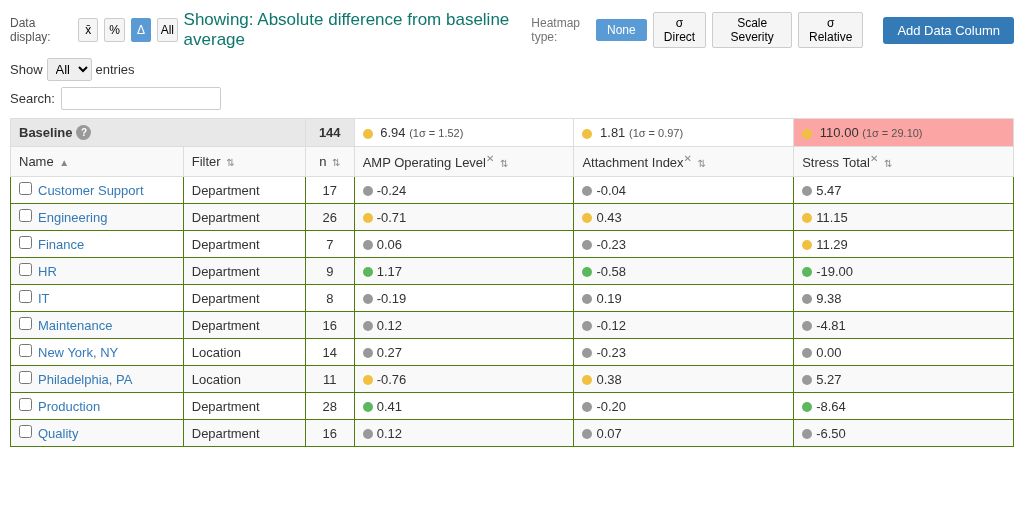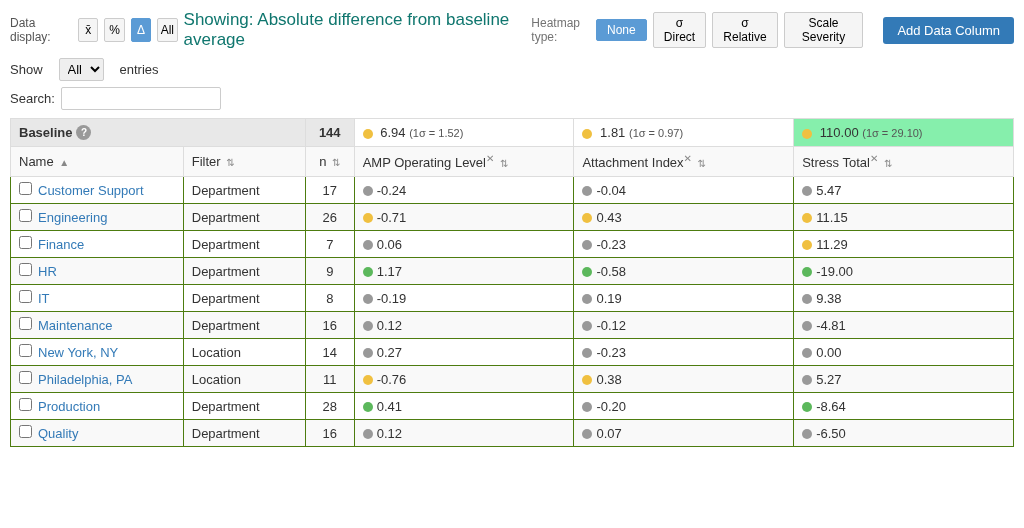--- a/index.html
+++ b/index.html
@@ -10,39 +10,39 @@
     .data-display-label { font-size: 12px; color: #555; margin-right: 4px; }
     .icon-btn { display: inline-flex; align-items: center; justify-content: center; width: 24px; height: 24px; border: 1px solid #ccc; background: #f5f5f5; cursor: pointer; font-size: 12px; border-radius: 2px; }
     .icon-btn.active { background: #5b9bd5; color: #fff; border-color: #5b9bd5; }
     .showing-text { font-size: 17px; color: #0f766e; }
     .heatmap-section { display: flex; align-items: center; gap: 6px; margin-left: auto; }
     .heatmap-label { font-size: 12px; color: #737373; }
     .hmap-btn { display: inline-flex; align-items: center; justify-content: center; padding: 3px 10px; border: 1px solid #ccc; background: #f5f5f5; cursor: pointer; font-size: 12px; border-radius: 2px; }
     .hmap-btn.active { background: #5b9bd5; color: #fff; border-color: #5b9bd5; }
     .add-col-btn { background: #337ab7; color: #fff; border: none; padding: 6px 14px; font-size: 13px; border-radius: 3px; cursor: pointer; white-space: nowrap; }
 
-    .controls-row { display: flex; align-items: center; gap: 16px; margin-bottom: 6px; }
+    .controls-row { display: flex; align-items: center; gap: 4px; margin-bottom: 6px; }
     .show-label { font-size: 13px; }
     .entries-select { font-size: 13px; border: 1px solid #ccc; padding: 2px 4px; border-radius: 2px; }
     .entries-label { font-size: 13px; }
     .search-row { display: flex; align-items: center; gap: 6px; margin-bottom: 8px; }
     .search-label { font-size: 13px; }
     .search-input { border: 1px solid #ccc; padding: 3px 6px; font-size: 13px; width: 160px; border-radius: 2px; }
 
     table { width: 100%; border-collapse: collapse; font-size: 13px; }
     thead tr { background: #f0f0f0; }
     th { padding: 6px 8px; border: 1px solid #ddd; text-align: left; font-weight: normal; vertical-align: middle; }
     td { padding: 5px 8px; border: 1px solid #4d7c0f; vertical-align: middle; }
     tr:nth-child(even) { background: #f9f9f9; }
     tr:nth-child(odd) { background: #fff; }
 
     .col-baseline { background: #e8e8e8 !important; }
     .col-amp { background: #fff; }
     .col-attach { background: #fff; }
-    .col-stress { background: #86efac; }
+    .col-stress { background: #fca5a5; }
 
     .dot { display: inline-block; width: 10px; height: 10px; border-radius: 50%; margin-right: 4px; vertical-align: middle; }
     .dot-yellow { background: #f0c040; }
 
     .link-cell { color: #337ab7; cursor: pointer; text-decoration: none; }
     .sort-icon { display: inline-block; font-size: 10px; color: #888; margin-left: 2px; }
     .name-col { min-width: 140px; }
     .filter-col { min-width: 100px; }
     .n-col { min-width: 40px; text-align: center; }
     .val-col { min-width: 180px; }
@@ -61,22 +61,22 @@
     <button class="icon-btn">x̄</button>
     <button class="icon-btn">%</button>
     <button class="icon-btn active">Δ</button>
     <button class="icon-btn">All</button>
     <span class="showing-text">Showing: Absolute difference from baseline average</span>
   </div>
   <div class="heatmap-section">
     <span class="heatmap-label">Heatmap type:</span>
     <button class="hmap-btn active">None</button>
     <button class="hmap-btn">σ Direct</button>
+    <button class="hmap-btn">Scale Severity</button>
     <button class="hmap-btn">σ Relative</button>
-    <button class="hmap-btn">Scale Severity</button>
   </div>
   <button class="add-col-btn">Add Data Column</button>
 </div>
 
 <div class="controls-row">
   <span class="show-label">Show</span>
   <select class="entries-select">
     <option>All</option>
     <option>10</option>
     <option>25</option>

